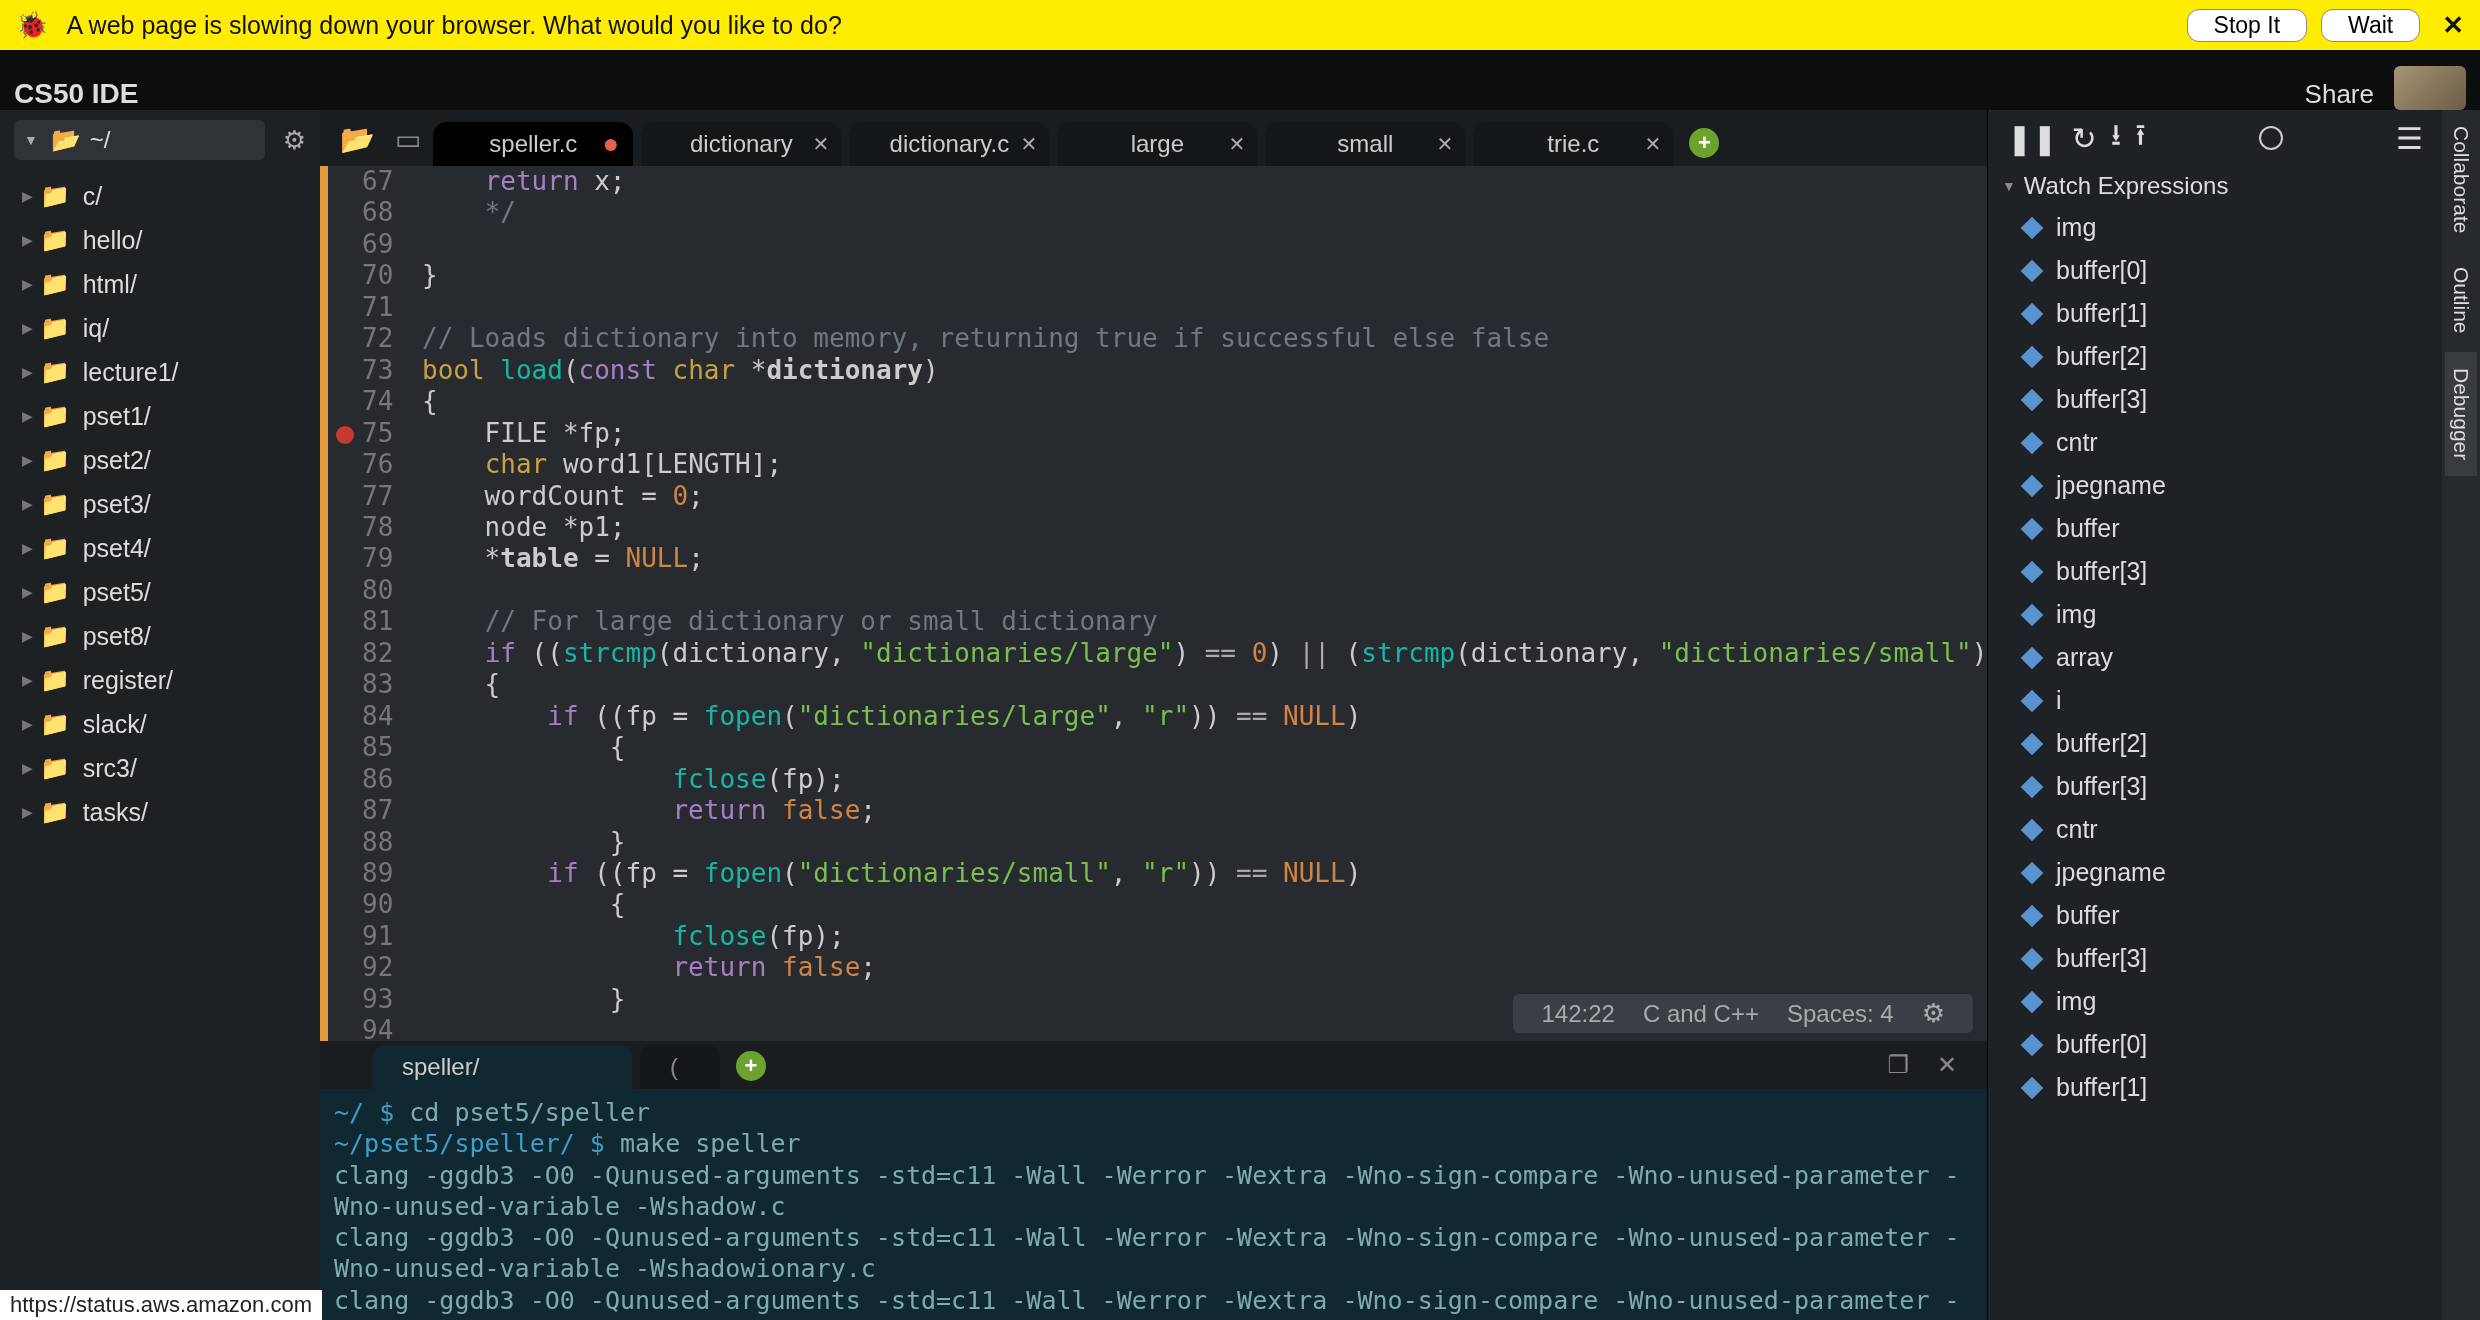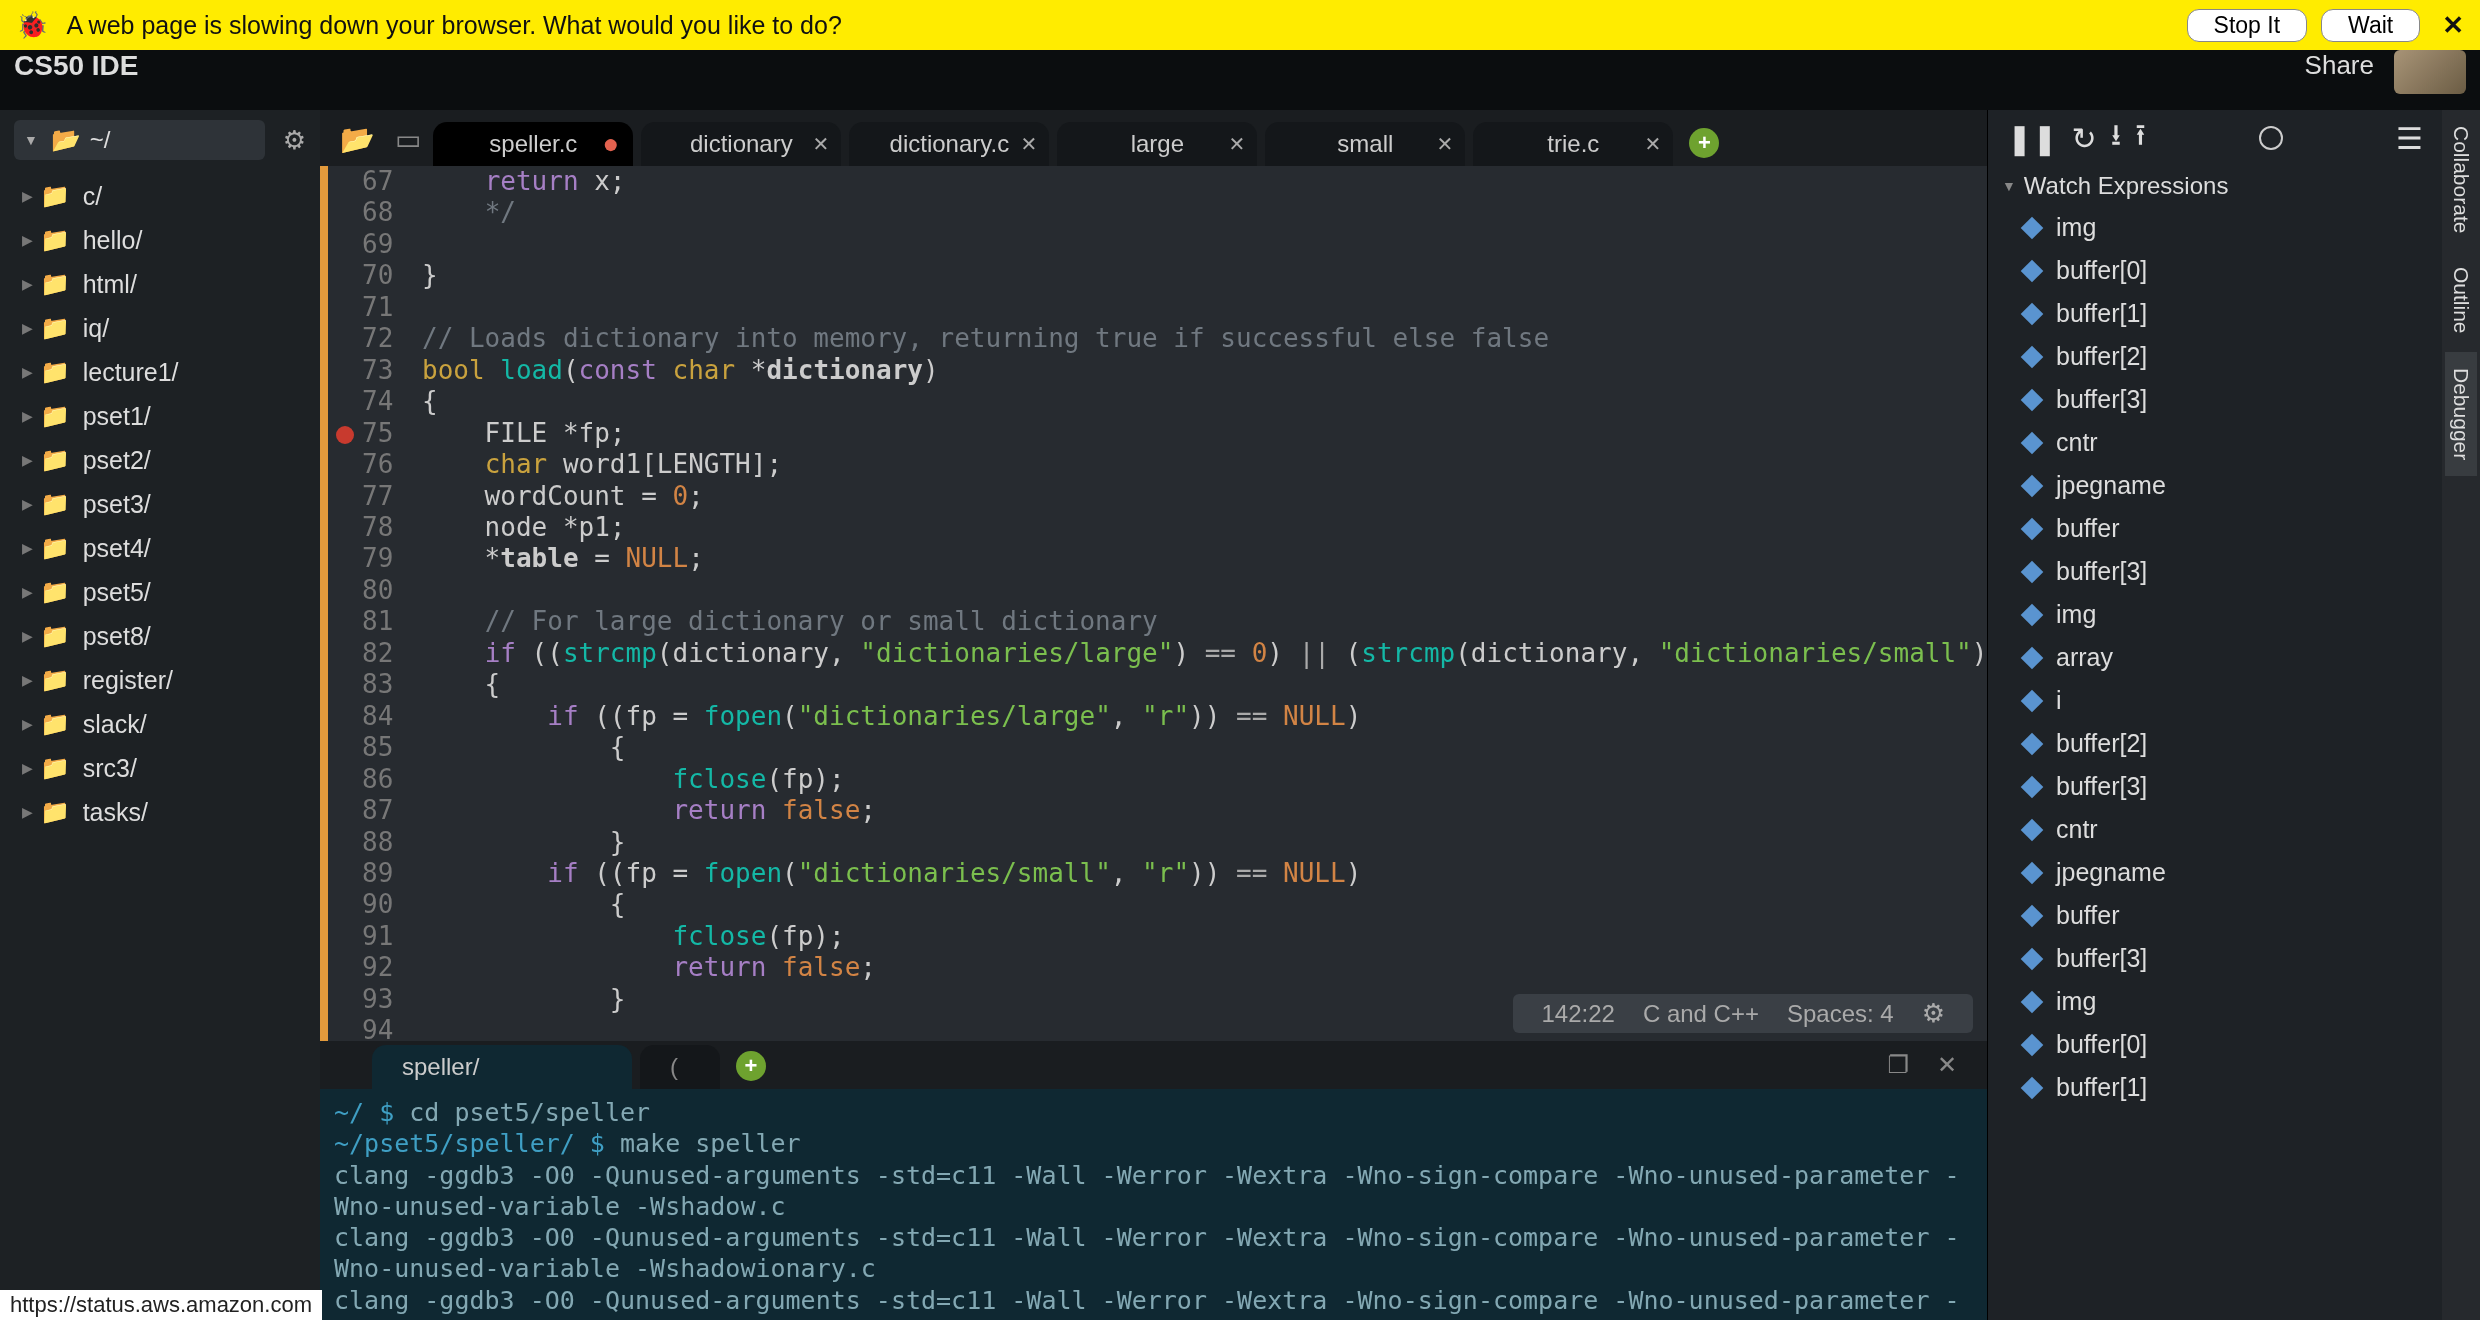--- a/index.html
+++ b/index.html
@@ -2,21 +2,21 @@
 <html><head>
 <meta charset="utf-8">
 <style>
   * { margin:0; padding:0; box-sizing:border-box; }
   body { font-family: Arial, Helvetica, sans-serif; background:#181b1e; color:#ccc; overflow:hidden; width:2480px; height:1320px; font-size:21px; }
   .warnbar { height:50px; background:#ffec00; color:#111; display:flex; align-items:center; padding:0 16px; font-size:25px; }
   .warnbar .bee { margin-right:18px; font-size:26px; }
   .warnbar .spacer { flex:1; }
   .warnbar button { background:#fff; border:1px solid #888; border-radius:12px; padding:2px 26px; font-size:23px; margin-left:14px; cursor:pointer; }
   .warnbar .close { margin-left:22px; font-size:26px; font-weight:bold; cursor:pointer; }
-  .menubar { height:60px; background:#0b0d0f; display:flex; align-items:flex-start; padding:0 14px; font-size:26px; color:#ddd; }
+  .menubar { height:60px; background:#0b0d0f; display:flex; align-items:flex-end; padding:0 14px; font-size:26px; color:#ddd; }
   .menubar .brand { font-weight:bold; margin-right:26px; font-size:28px; }
   .menubar .mitem { margin:0 20px; cursor:pointer; }
   .menubar .spacer { flex:1; }
   .menubar .share { margin-right:20px; cursor:pointer; }
   .menubar .avatar { width:72px; height:44px; background:linear-gradient(135deg,#a89477,#6b5c44); border-radius:6px; }
   .main { display:flex; height:1210px; }
   
   .filetree { width:320px; background:#1d2124; display:flex; flex-direction:column; }
   .filetree .treetop { display:flex; align-items:center; padding:10px 14px; }
   .treetop .rootnode { flex:1; background:#2e3338; border-radius:6px; display:flex; align-items:center; padding:6px 10px; font-size:24px; color:#ddd;}

